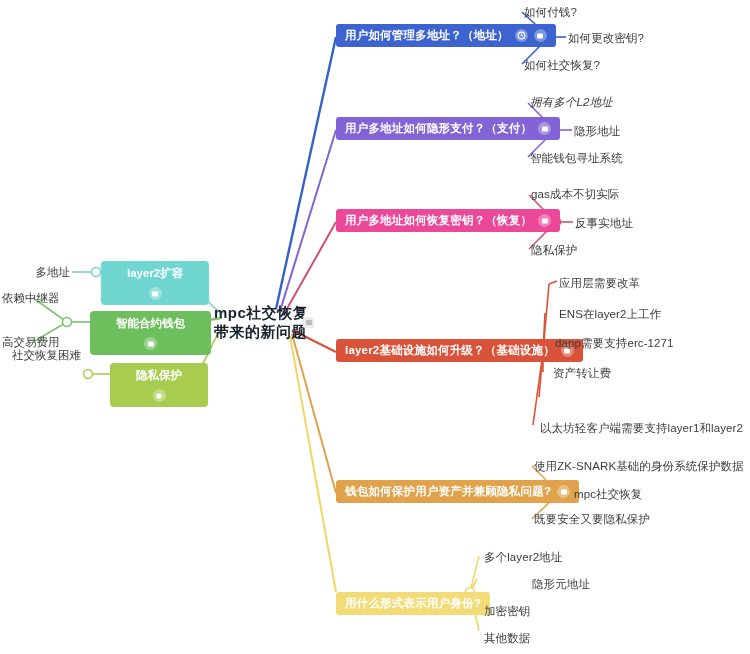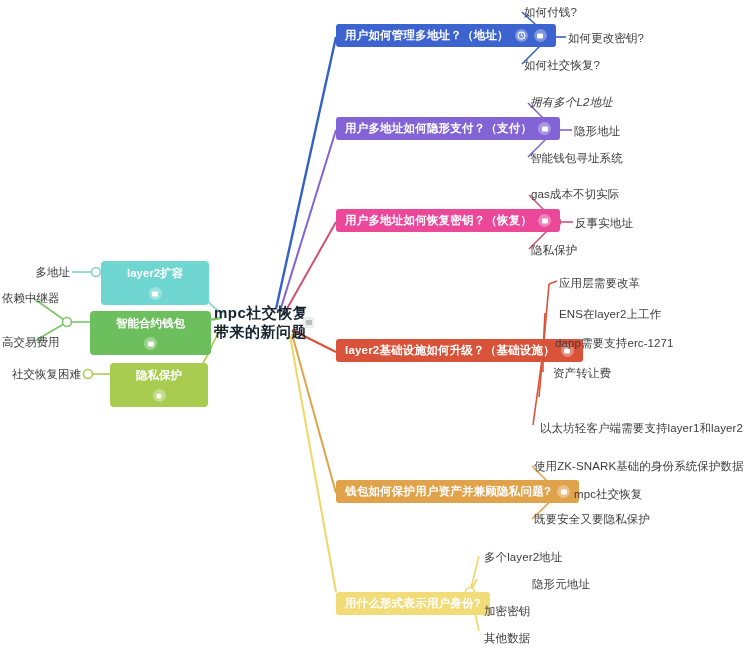--- a/index.html
+++ b/index.html
@@ -206,21 +206,21 @@
     <span class="badge">
       <svg width="8" height="8" viewBox="0 0 8 8">
           <circle cx="4" cy="4" r="2.6" fill="#ffffff"></circle>
         </svg>
     </span>
   </div>
 
   <div class="node leaf-left" style="left:0px; top:265px; width:70px; justify-content:flex-end;">多地址</div>
   <div class="node leaf-left" style="left:0px; top:291px; width:31px; justify-content:flex-start; padding-left:2px;">依赖中继器</div>
   <div class="node leaf-left" style="left:0px; top:335px; width:31px; justify-content:flex-start; padding-left:2px;">高交易费用</div>
-  <div class="node leaf-left" style="left:0px; top:367px; width:81px; justify-content:flex-end;padding-left:46px;">社交恢复困难</div>
+  <div class="node leaf-left" style="left:0px; top:348px; width:81px; justify-content:flex-end;padding-left:46px;">社交恢复困难</div>
 
   <div class="node pill" style="left:336px; top:24px; background:#3d63d0;">
     <span>用户如何管理多地址？（地址）</span>
     <span class="badge">
       <svg width="9" height="9" viewBox="0 0 9 9">
           <circle cx="4.5" cy="4.5" r="3.4" fill="none" stroke="#ffffff" stroke-width="1.1"></circle>
           <path d="M4.5,2.6 L4.5,4.5 L6,5.4" stroke="#ffffff" stroke-width="1" fill="none"></path>
         </svg>
     </span>
     <span class="badge">

